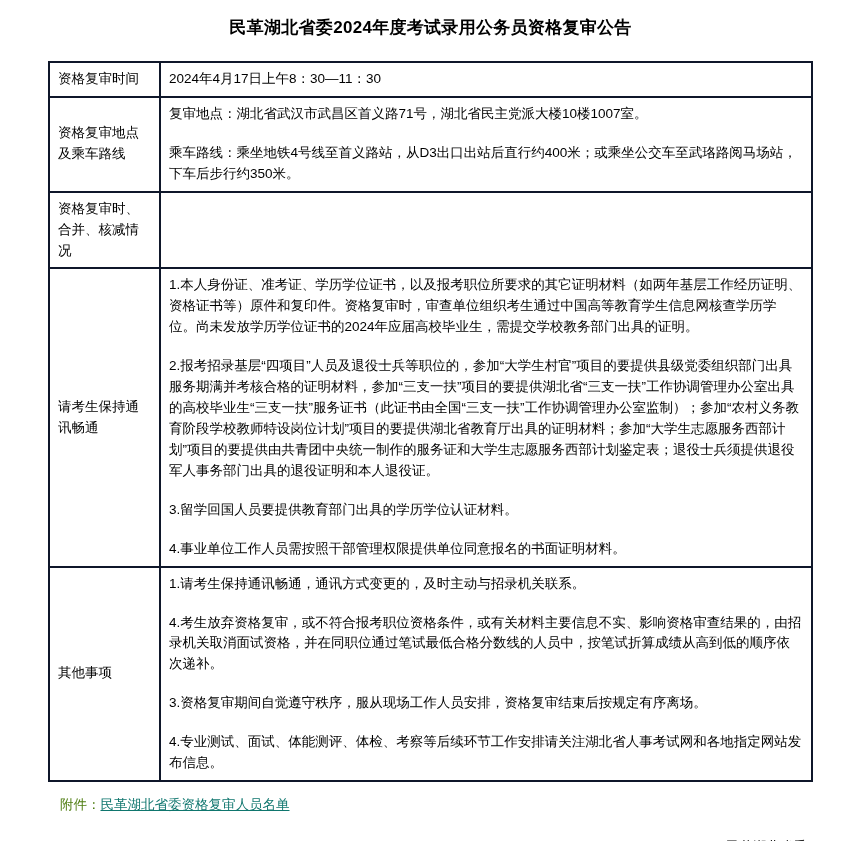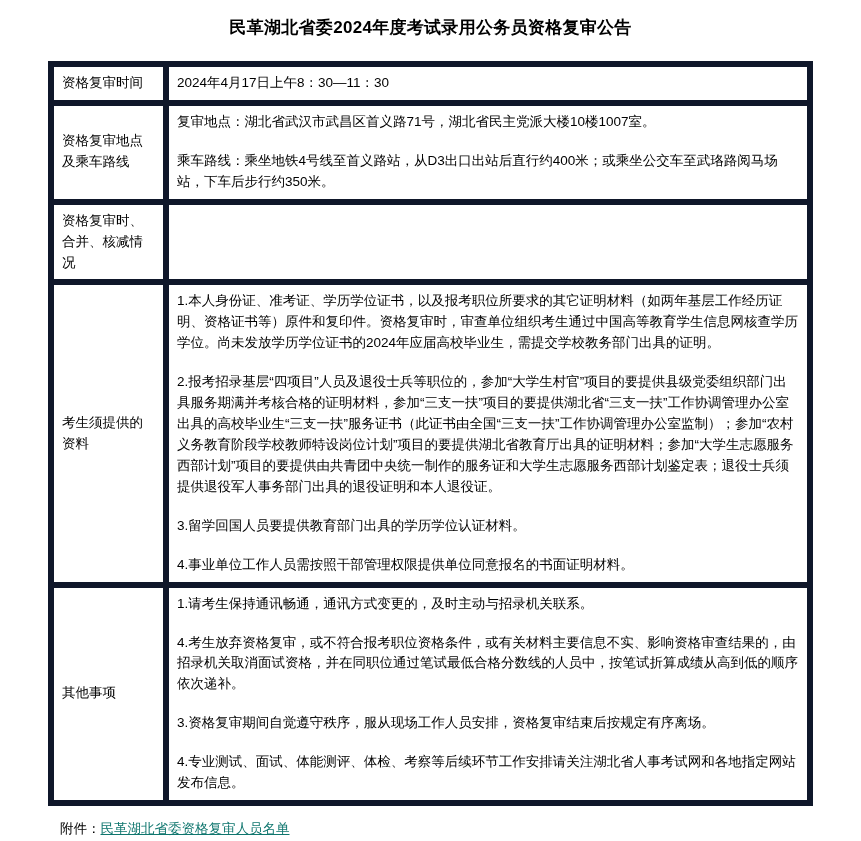--- a/index.html
+++ b/index.html
@@ -28,21 +28,21 @@
     margin: 16px 0 22px 0;
     font-family: "Liberation Sans", "DejaVu Sans", sans-serif;
   }
   table.main {
     border-collapse: collapse;
     width: 765px;
     margin: 0 auto;
     table-layout: fixed;
   }
   table.main td {
-    border: 6px solid #0f172a;
+    border: 2px solid #0f172a;
     padding: 6px 8px;
     vertical-align: middle;
     font-size: 13.5px;
     line-height: 1.55;
   }
   td.label {
     width: 93px;
     padding-left: 9px;
     padding-right: 4px;
     vertical-align: middle;
@@ -61,21 +61,21 @@
   .tall-cell {
     height: 62px;
   }
   .attachment {
     width: 765px;
     margin: 14px auto 0 auto;
     font-size: 13.5px;
     color: #0000cc;
   }
   .attachment .att-label {
-    color: #000000;
+    color: #4d7c0f;
     padding-left: 12px;
   }
   .attachment a.att-link {
     color: #0f766e;
     text-decoration: underline;
   }
   .signature {
     width: 765px;
     margin: 22px auto 0 auto;
     text-align: right;
@@ -112,21 +112,21 @@
       </tr>
 
       <tr>
         <td class="label">资格复审时、合并、核减情况</td>
         <td class="value tall-cell">
           <p class="para"></p>
         </td>
       </tr>
 
       <tr>
-        <td class="label">考生须提供的资料</td>
+        <td class="label">请考生保持通讯畅通</td>
         <td class="value">
           <p class="para">1.本人身份证、准考证、学历学位证书，以及报考职位所要求的其它证明材料（如两年基层工作经历证明、资格证书等）原件和复印件。资格复审时，审查单位组织考生通过中国高等教育学生信息网核查学历学位。尚未发放学历学位证书的2024年应届高校毕业生，需提交学校教务部门出具的证明。</p>
           <p class="para">2.报考招录基层“四项目”人员及退役士兵等职位的，参加“大学生村官”项目的要提供县级党委组织部门出具服务期满并考核合格的证明材料，参加“三支一扶”项目的要提供湖北省“三支一扶”工作协调管理办公室出具的高校毕业生“三支一扶”服务证书（此证书由全国“三支一扶”工作协调管理办公室监制）；参加“农村义务教育阶段学校教师特设岗位计划”项目的要提供湖北省教育厅出具的证明材料；参加“大学生志愿服务西部计划”项目的要提供由共青团中央统一制作的服务证和大学生志愿服务西部计划鉴定表；退役士兵须提供退役军人事务部门出具的退役证明和本人退役证。</p>
           <p class="para">3.留学回国人员要提供教育部门出具的学历学位认证材料。</p>
           <p class="para">4.事业单位工作人员需按照干部管理权限提供单位同意报名的书面证明材料。</p>
         </td>
       </tr>
 
       <tr>
         <td class="label">其他事项</td>

